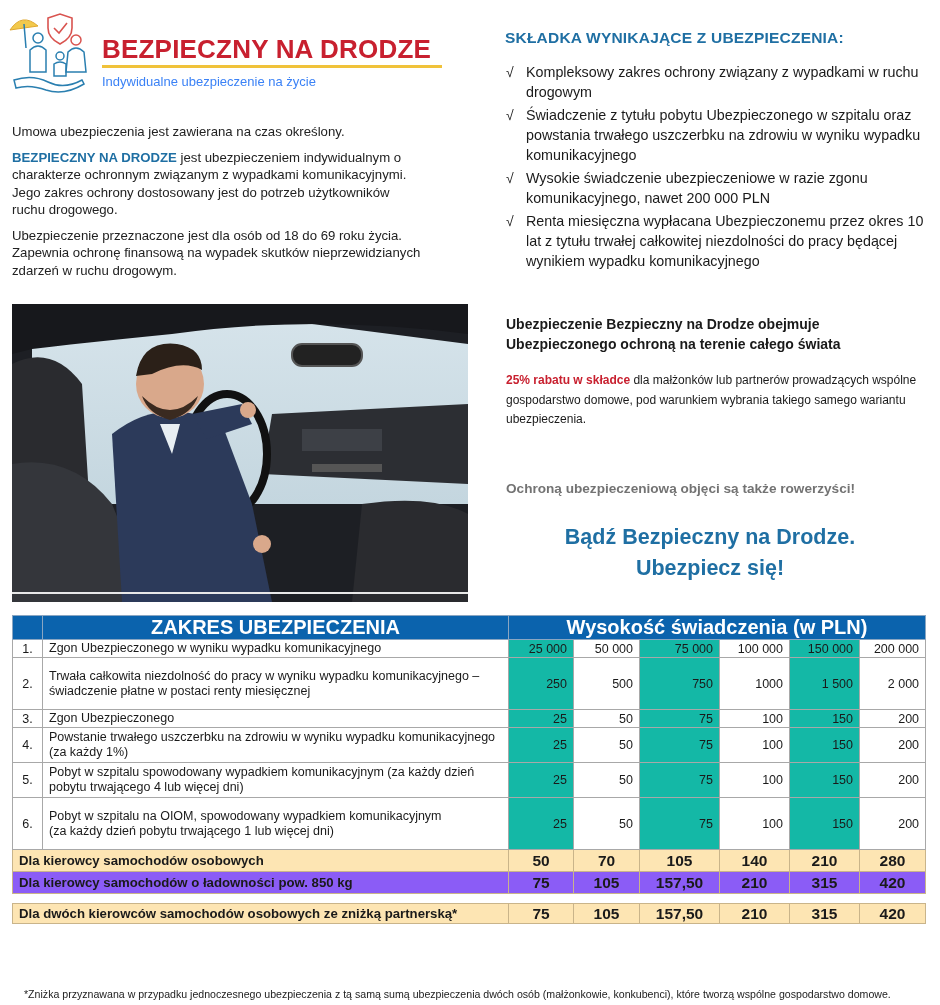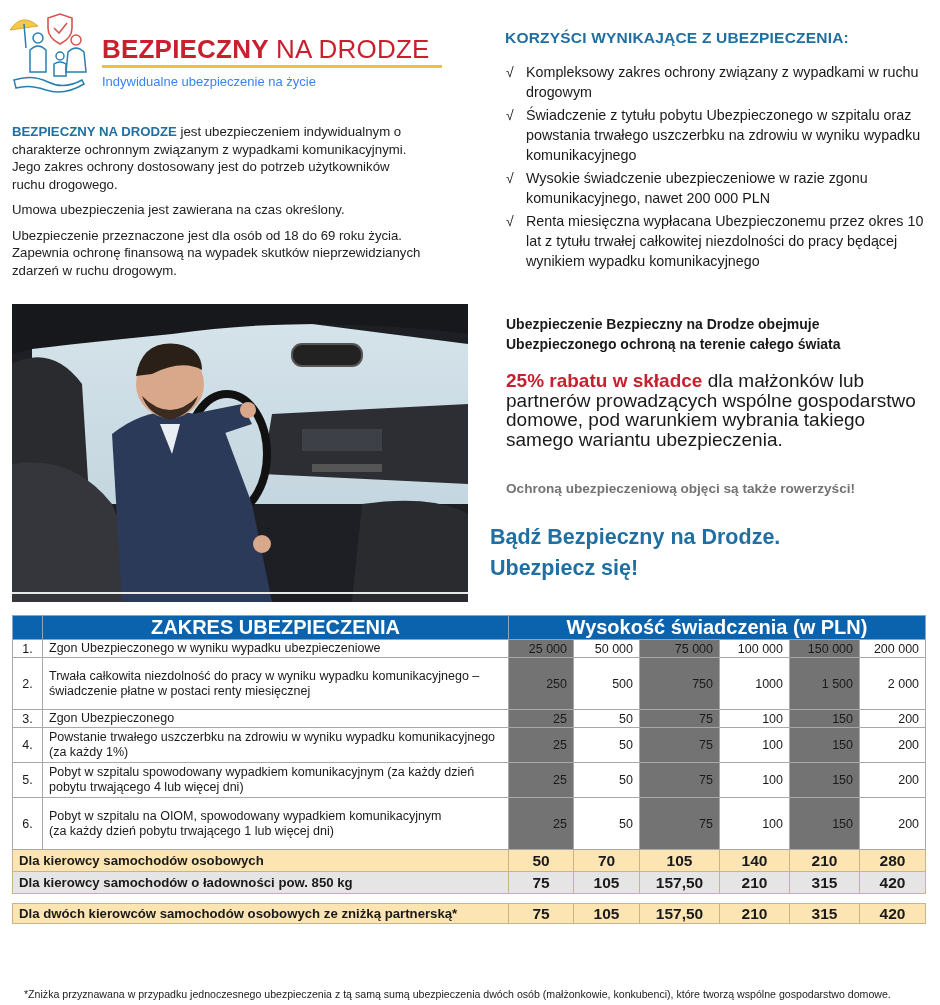--- a/index.html
+++ b/index.html
@@ -3,57 +3,57 @@
 <meta charset="utf-8">
 <style>
   * { box-sizing: border-box; margin: 0; padding: 0; }
   html, body { width: 940px; height: 1005px; background: #ffffff; overflow: hidden; }
   body { font-family: "Liberation Sans", sans-serif; color: #1a1a1a; position: relative; }
 
   
   .logo-icon { position: absolute; left: 8px; top: 10px; width: 80px; height: 84px; }
   .brand { position: absolute; left: 102px; top: 34px; font-size: 26px; letter-spacing: 0.2px; color: #c8202f; white-space: nowrap; }
   .brand b { font-weight: bold; }
-  .brand span.light { font-weight: normal; margin-top: 22px; }
+  .brand span.light { font-weight: bold; margin-top: 22px; }
   .brand-line { position: absolute; left: 102px; top: 65px; width: 340px; height: 3px; background: #f0c23a; }
   .brand-sub { position: absolute; left: 102px; top: 74px; font-size: 13px; color: #3b82f6; }
 
   
   .intro { position: absolute; left: 12px; top: 123px; width: 410px; font-size: 13.2px; line-height: 17.5px; color: #222; }
   .intro p { margin-bottom: 8px; }
   .intro .hl { color: #1f6fa3; font-weight: bold; }
 
   
   .photo { position: absolute; left: 12px; top: 304px; width: 456px; height: 298px; overflow: hidden; background: #1b1d22; }
   .photo svg { width: 100%; height: 100%; display: block; }
 
   
   .benefits-title { position: absolute; left: 505px; top: 29px; font-size: 15.5px; font-weight: bold; color: #1f6fa3; letter-spacing: 0.2px; white-space: nowrap; }
   .benefits { position: absolute; left: 506px; top: 62px; width: 430px; list-style: none; font-size: 14.3px; line-height: 20px; color: #1a1a1a; }
   .benefits li { position: relative; padding-left: 20px; margin-bottom: 3px; }
   .benefits li .chk { position: absolute; left: 0; top: 0; font-size: 14px; }
   .world { position: absolute; left: 506px; top: 314px; width: 420px; font-size: 14px; line-height: 20px; font-weight: bold; color: #1a1a1a; }
-  .discount { position: absolute; left: 506px; top: 371px; width: 420px; font-size: 19px; line-height: 19.5px; color: #1a1a1a; }
+  .discount { position: absolute; left: 506px; top: 371px; width: 420px; font-size: 12px; line-height: 19.5px; color: #1a1a1a; }
   .discount .red { color: #c8202f; font-weight: bold; }
   .cyclists { position: absolute; left: 506px; top: 481px; width: 420px; font-size: 13.6px; font-weight: bold; color: #737373; white-space: nowrap; }
-  .slogan { position: absolute; left: 490px; top: 522px; width: 440px; font-size: 21.5px; line-height: 31px; font-weight: bold; color: #1f6fa3; }
+  .slogan { position: absolute; left: 490px; top: 522px; width: 440px; text-align: center; font-size: 21.5px; line-height: 31px; font-weight: bold; color: #1f6fa3; }
 
   
   .tbl { position: absolute; left: 12px; top: 615px; width: 913px; border-collapse: collapse; font-size: 12.5px; color: #1a1a1a; table-layout: fixed; }
   .tbl td, .tbl th { border: 1px solid #a8a8a8; }
   .tbl thead th { background: #0b63ad; color: #ffffff; font-weight: bold; font-size: 20px; height: 16px; border-color: #8aa6c2; }
   .tbl .num { text-align: center; padding: 0 2px; }
   .tbl .desc { padding: 1px 6px; line-height: 15px; text-align: left; }
   .tbl .val { text-align: right; padding: 0 6px; white-space: nowrap; }
-  .tbl .shade { background: #737373; }
+  .tbl .shade { background: #14b8a6; }
   .tbl .prem-head td { background: #f6b824; text-align: center; font-weight: bold; font-size: 13.5px; height: 17px; border-color: #d6a02a; }
   .tbl .prem td { background: #fde5b3; font-weight: bold; border-color: #c9b48a; }
   .tbl .prem td.lab { font-size: 13.2px; padding: 2px 6px; text-align: left; }
   .tbl .prem td.pv { font-size: 15.5px; text-align: center; }
-  .tbl .prem.r2 td { background: #e5e5e5; }
+  .tbl .prem.r2 td { background: #8b5cf6; }
   .tbl .spacer td { border: none; height: 10px; background: #ffffff; }
   .tbl .prem.r3 td { background: #fde5b3; }
 
   .footnote { position: absolute; left: 24px; top: 988px; font-size: 10.6px; color: #222; white-space: nowrap; }
 </style>
 </head>
 <body>
 
 <div class="logo-icon">
   <svg viewBox="0 0 80 84" width="80" height="84">
@@ -70,22 +70,22 @@
     <path d="M6 70 Q24 64 40 72 Q56 80 74 70 L76 74 Q56 86 38 80 Q22 74 8 78 Z" fill="none" stroke="#2a7fb0" stroke-width="1.5"></path>
   </svg>
 </div>
 <div class="brand">
   <b>BEZPIECZNY</b><span class="light"> NA DRODZE</span>
 </div>
 <div class="brand-line"></div>
 <div class="brand-sub">Indywidualne ubezpieczenie na życie</div>
 
 <div class="intro">
+  <p>Umowa ubezpieczenia jest zawierana na czas określony.</p>
   <p><span class="hl">BEZPIECZNY NA DRODZE</span><span> jest ubezpieczeniem indywidualnym o charakterze ochronnym związanym z wypadkami komunikacyjnymi. Jego zakres ochrony dostosowany jest do potrzeb użytkowników ruchu drogowego.</span></p>
-  <p>Umowa ubezpieczenia jest zawierana na czas określony.</p>
   <p>Ubezpieczenie przeznaczone jest dla osób od 18 do 69 roku życia. Zapewnia ochronę finansową na wypadek skutków nieprzewidzianych zdarzeń w ruchu drogowym.</p>
 </div>
 
 <div class="photo">
   <svg viewBox="0 0 456 298" preserveAspectRatio="none">
     <defs>
       <linearGradient id="sky" x1="0" y1="0" x2="0" y2="1">
         <stop offset="0" stop-color="#d5e3ea"></stop>
           <stop offset="1" stop-color="#c4d6df"></stop>
       </linearGradient>
@@ -106,21 +106,21 @@
     <path d="M124 72 Q130 36 165 40 Q190 44 190 66 Q170 55 140 70 Z" fill="#2b2018"></path>
     <path d="M130 92 Q158 120 186 92 Q180 110 158 116 Q136 110 130 92 Z" fill="#3a2a20"></path>
     <path d="M148 120 L168 120 L160 150 Z" fill="#e8eef3"></path>
     <circle cx="236" cy="106" r="8" fill="#d9a88b"></circle>
     <circle cx="250" cy="240" r="9" fill="#d9a88b"></circle>
     <path d="M350 200 Q420 190 456 210 L456 298 L340 298 Z" fill="#2a2b2f"></path>
     <rect x="0" y="288" width="456" height="2" fill="#e8e8e8"></rect>
   </svg>
 </div>
 
-<div class="benefits-title">KORZYŚCI WYNIKAJĄCE Z UBEZPIECZENIA:</div>
+<div class="benefits-title">SKŁADKA WYNIKAJĄCE Z UBEZPIECZENIA:</div>
 <ul class="benefits">
   <li><span class="chk">√</span><span>Kompleksowy zakres ochrony związany z wypadkami w ruchu drogowym</span></li>
   <li><span class="chk">√</span><span>Świadczenie z tytułu pobytu Ubezpieczonego w szpitalu oraz powstania trwałego uszczerbku na zdrowiu w wyniku wypadku komunikacyjnego</span></li>
   <li><span class="chk">√</span><span>Wysokie świadczenie ubezpieczeniowe w razie zgonu komunikacyjnego, nawet 200 000 PLN</span></li>
   <li><span class="chk">√</span><span>Renta miesięczna wypłacana Ubezpieczonemu przez okres 10 lat z tytułu trwałej całkowitej niezdolności do pracy będącej wynikiem wypadku komunikacyjnego</span></li>
 </ul>
 
 <div class="world">Ubezpieczenie Bezpieczny na Drodze obejmuje Ubezpieczonego ochroną na terenie całego świata</div>
 <div class="discount">
   <span class="red">25% rabatu w składce</span><span> dla małżonków lub partnerów prowadzących wspólne gospodarstwo domowe, pod warunkiem wybrania takiego samego wariantu ubezpieczenia.</span>
@@ -145,21 +145,21 @@
   <thead>
     <tr>
       <th></th>
       <th>ZAKRES UBEZPIECZENIA</th>
       <th colspan="6">Wysokość świadczenia (w PLN)</th>
     </tr>
   </thead>
   <tbody id="tbody">
       <tr style="height: 17px;">
         <td class="num">1.</td>
-        <td class="desc" style="white-space:pre-line">Zgon Ubezpieczonego w wyniku wypadku ubezpieczeniowe</td>
+        <td class="desc" style="white-space:pre-line">Zgon Ubezpieczonego w wyniku wypadku komunikacyjnego</td>
         <td class="val shade">25 000</td>
         <td class="val">50 000</td>
         <td class="val shade">75 000</td>
         <td class="val">100 000</td>
         <td class="val shade">150 000</td>
         <td class="val">200 000</td>
       </tr>
       <tr style="height: 52px;">
         <td class="num">2.</td>
         <td class="desc" style="white-space:pre-line">Trwała całkowita niezdolność do pracy w wyniku wypadku komunikacyjnego – świadczenie płatne w postaci renty miesięcznej</td>

